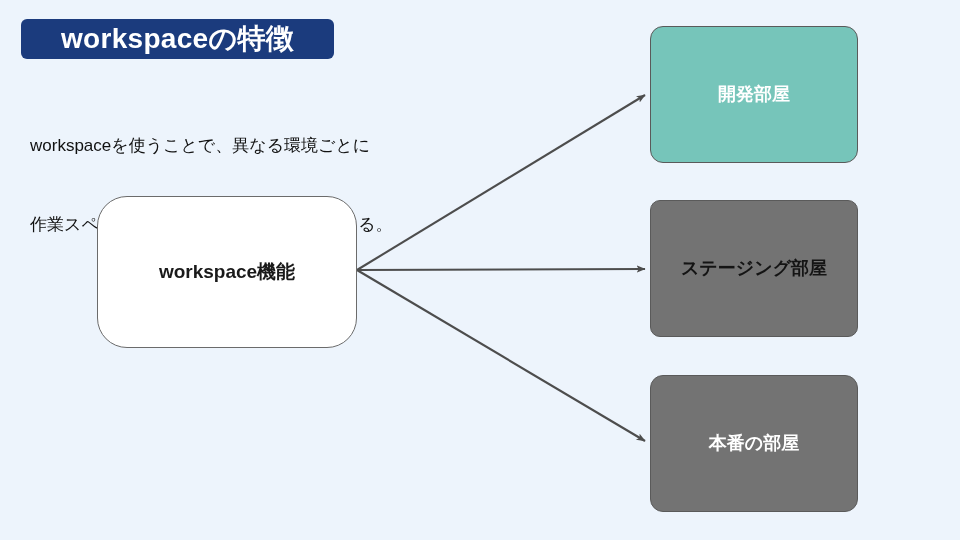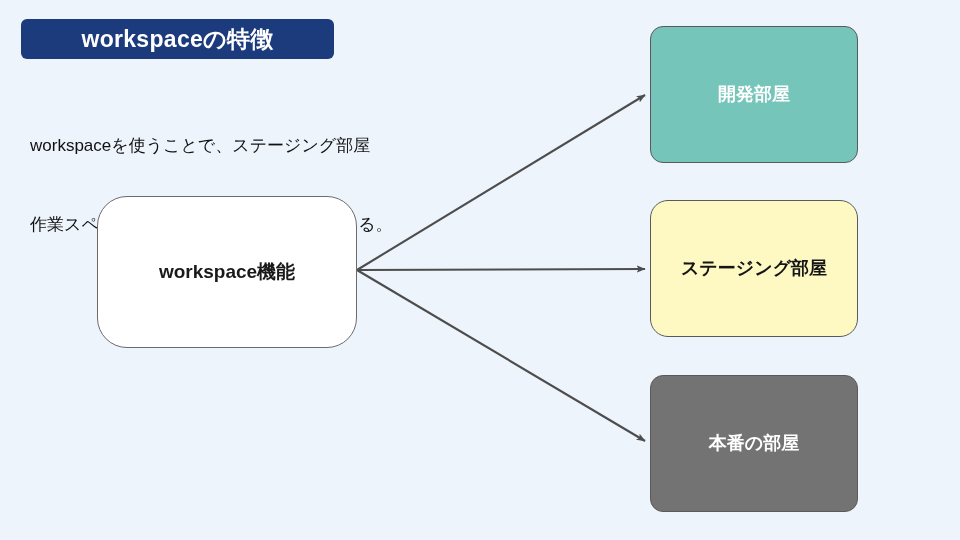--- a/index.html
+++ b/index.html
@@ -30,21 +30,21 @@
     height: 40px;
     background: #1b3b7d;
     border-radius: 6px;
     display: flex;
     align-items: center;
     justify-content: center;
     box-sizing: border-box;
   }
   #title-badge .badge-text {
     color: #ffffff;
-    font-size: 23px;
+    font-size: 28px;
     font-weight: bold;
     letter-spacing: 0.3px;
     line-height: 1;
     white-space: nowrap;
   }
 
   
   #description {
     position: absolute;
     left: 30px;
@@ -97,22 +97,22 @@
     background: #76c5ba;
     border-radius: 13px;
   }
   #node-dev .node-label { color: #ffffff; }
 
   #node-staging {
     left: 650px;
     top: 200px;
     width: 208px;
     height: 137px;
-    background: #fef9c3;
-    border-radius: 18px;
+    background: #737373;
+    border-radius: 10px;
   }
   #node-staging .node-label { color: #141414; }
 
   #node-prod {
     left: 650px;
     top: 375px;
     width: 208px;
     height: 137px;
     background: #737373;
     border-radius: 13px;
@@ -132,21 +132,21 @@
 </head>
 <body>
 
 <div id="slide">
 
   <div id="title-badge">
     <span class="badge-text">workspaceの特徴</span>
   </div>
 
   <div id="description">
-    <span class="desc-line">workspaceを使うことで、ステージング部屋</span>
+    <span class="desc-line">workspaceを使うことで、異なる環境ごとに</span>
     <span class="desc-line">作業スペースを分けて管理することができる。</span>
   </div>
 
   <svg id="connectors" viewBox="0 0 960 540" xmlns="http://www.w3.org/2000/svg">
     <defs>
       <marker id="ah" markerWidth="10" markerHeight="10" refX="8.4" refY="4" orient="auto" markerUnits="userSpaceOnUse">
         <path d="M0,0.4 L9,4 L0,7.6 L2.1,4 Z" fill="#4d4d4d"></path>
       </marker>
     </defs>
     <line x1="357" y1="270" x2="645" y2="95" stroke="#4d4d4d" stroke-width="2.1" marker-end="url(#ah)"></line>

